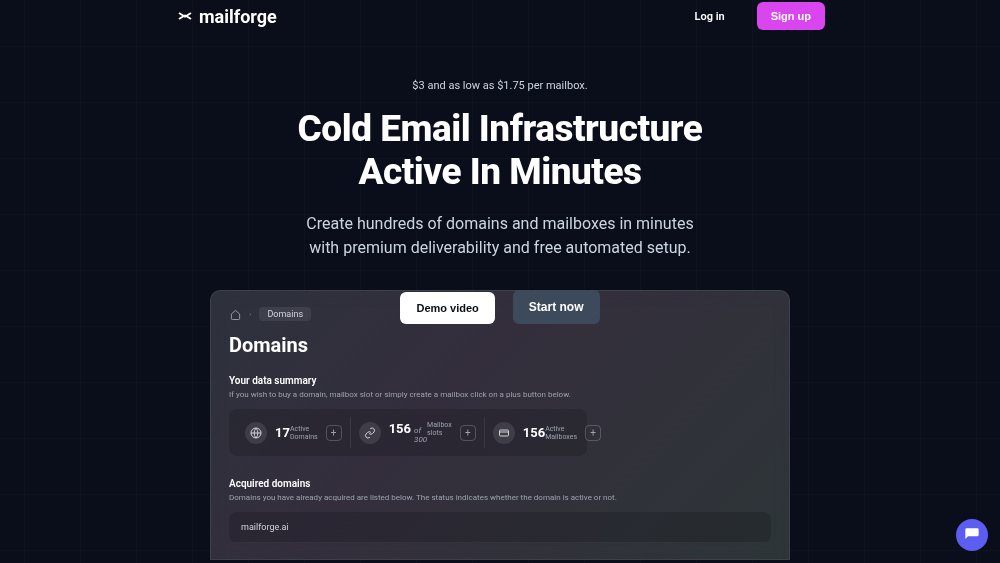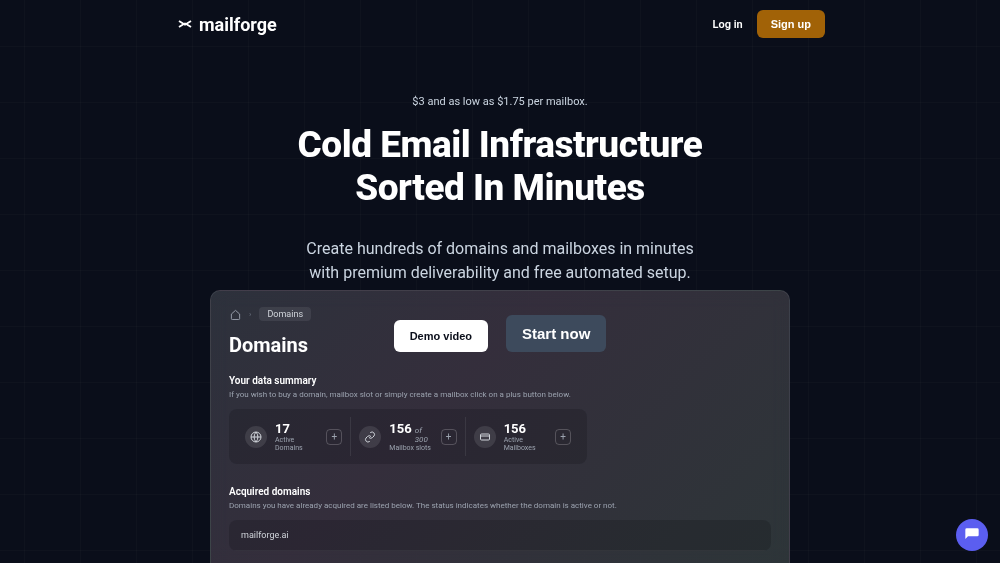--- a/index.html
+++ b/index.html
@@ -26,21 +26,21 @@
         linear-gradient(rgba(255,255,255,0.02) 1px, transparent 1px),
         linear-gradient(90deg, rgba(255,255,255,0.02) 1px, transparent 1px);
       background-size: 56px 56px;
       background-position: center -10px;
       pointer-events: none;
     }
     .header {
       display: flex;
       justify-content: space-between;
       align-items: center;
-      padding: 10px 175px;
+      padding: 2px 175px;
       position: relative;
       z-index: 10;
     }
     .logo {
       display: flex;
       align-items: center;
       gap: 4px;
       color: #fff;
       font-weight: 700;
       font-size: 18px;
@@ -48,30 +48,30 @@
     .logo-icon {
       width: 20px;
       height: 20px;
       display: inline-flex;
       align-items: center;
       justify-content: center;
     }
     .nav-right {
       display: flex;
       align-items: center;
-      gap: 14px;
+      gap: 32px;
     }
     .login-link {
       color: #fff;
       font-size: 11px;
       font-weight: 600;
       text-decoration: none;
     }
     .signup-btn {
-      background: #a16207;
+      background: #d946ef;
       color: #fff;
       border: none;
       padding: 8px 14px;
       border-radius: 6px;
       font-size: 11px;
       font-weight: 600;
       cursor: pointer;
     }
     .hero {
       text-align: center;
@@ -83,21 +83,21 @@
       font-size: 11px;
       color: #cbd5e1;
       margin-bottom: 16px;
       margin-top: 9px;
     }
     .hero-title {
       font-size: 37px;
       font-weight: 800;
       line-height: 1.15;
       letter-spacing: -0.5px;
-      margin-bottom: 28px;
+      margin-bottom: 19px;
     }
     .hero-description {
       font-size: 16px;
       color: #cbd5e1;
       line-height: 1.5;
       max-width: 400px;
       margin: 0 auto 30px;
     }
     .hero-actions {
       display: flex;
@@ -114,21 +114,21 @@
       font-size: 11px;
       font-weight: 600;
       cursor: pointer;
     }
     .btn-start {
       background: #3d4a5c;
       color: #fff;
       border: none;
       padding: 10px 16px;
       border-radius: 6px;
-      font-size: 15px;
+      font-size: 12px;
       font-weight: 600;
       cursor: pointer;
     }
     .screenshot {
       position: absolute;
       left: 50%;
       transform: translateX(-50%);
       top: 290px;
       width: 580px;
       background: linear-gradient(135deg, rgba(60,65,75,0.7) 0%, rgba(70,60,75,0.7) 40%, rgba(60,70,70,0.7) 100%);
@@ -202,21 +202,21 @@
       height: 22px;
       background: rgba(255,255,255,0.1);
       border-radius: 50%;
       display: flex;
       align-items: center;
       justify-content: center;
     }
     .stat-content {
       flex: 1;
       display: flex;
-      flex-direction: column;
+      flex-direction: row;
     }
     .stat-number-row {
       display: flex;
       align-items: baseline;
       gap: 3px;
     }
     .stat-number {
       font-size: 13px;
       font-weight: 700;
     }
@@ -291,21 +291,21 @@
   <div class="nav-right">
     <a href="#" class="login-link">Log in</a>
     <button class="signup-btn">Sign up</button>
   </div>
 </header>
 
 <section class="hero">
   <p class="hero-tagline">$3 and as low as $1.75 per mailbox.</p>
   <h1 class="hero-title">
     <span>Cold Email Infrastructure</span><br>
-    <span>Sorted In Minutes</span>
+    <span>Active In Minutes</span>
   </h1>
   <p class="hero-description">Create hundreds of domains and mailboxes in minutes with premium deliverability and free automated setup.</p>
   <div class="hero-actions">
     <button class="btn-demo">Demo video</button>
     <button class="btn-start">Start now</button>
   </div>
 </section>
 
 <div class="screenshot">
   <div class="breadcrumb">

